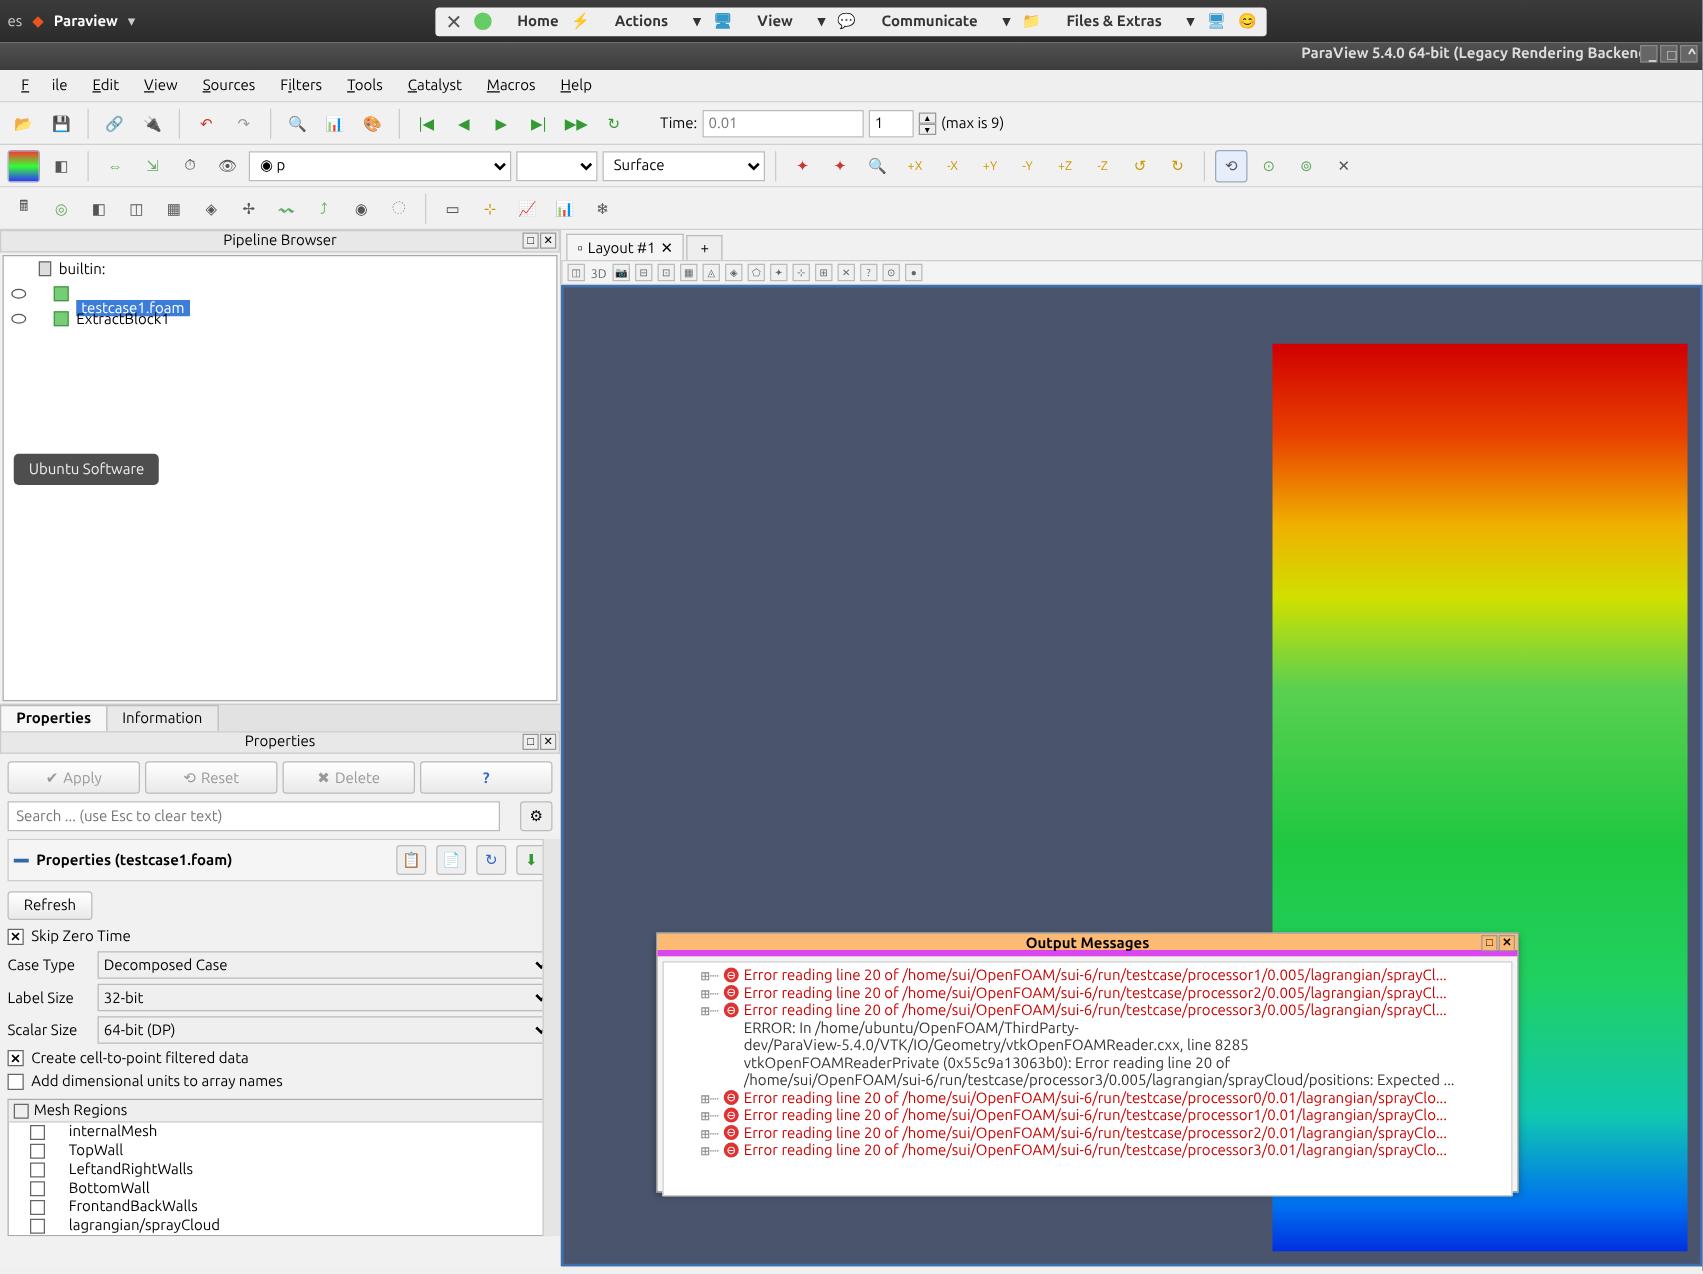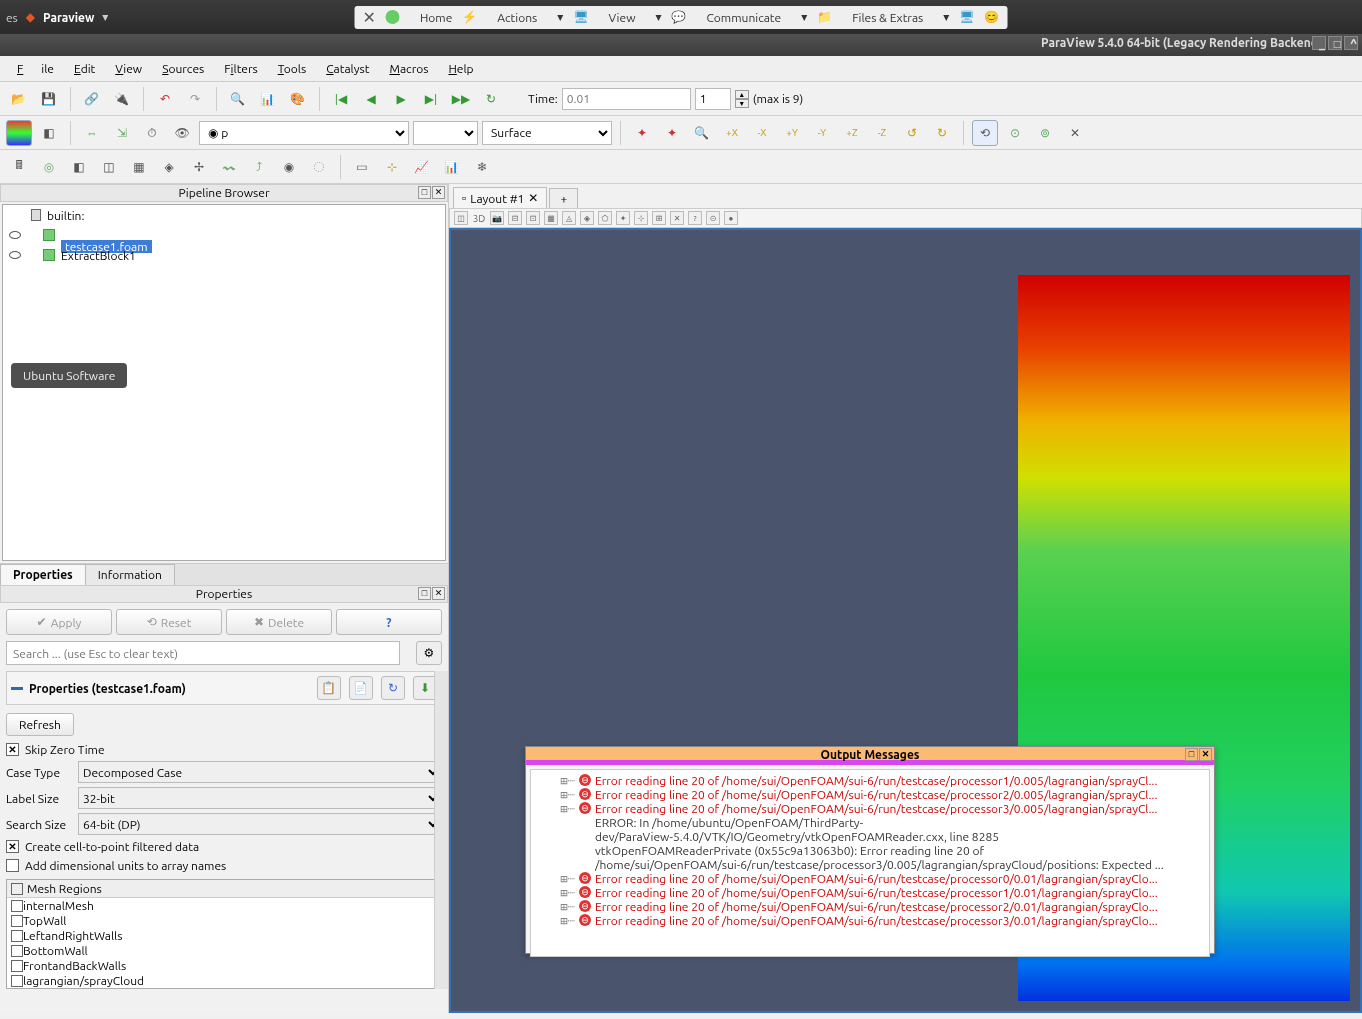--- a/index.html
+++ b/index.html
@@ -2,21 +2,21 @@
 <html><head>
 <meta charset="utf-8">
 <style>
 * { margin:0; padding:0; box-sizing:border-box; font-family:"Ubuntu","Segoe UI",sans-serif; font-size:12px; }
 body { background:#f0f0f0; overflow:hidden; width:1362px; height:1019px; position:relative; }
 
 .topbar { height:34px; background:linear-gradient(#3b3b3b,#2b2b2b); color:#ddd; display:flex; align-items:center; padding:0 6px; position:relative; }
 .topbar .tb-left { display:flex; align-items:center; gap:8px; }
 .topbar .tb-left .app-label { color:#fff; font-weight:bold; }
 .topbar .tb-center { position:absolute; left:50%; transform:translateX(-50%); display:flex; align-items:center; gap:10px; background:#efefef; color:#333; padding:2px 8px; border-radius:3px; }
-.topbar .tb-center span.lbl { display:inline-flex; align-items:center; gap:20px; }
+.topbar .tb-center span.lbl { display:inline-flex; align-items:center; gap:20px;font-weight:bold; }
 .topbar .tb-center .ico { width:14px;height:14px;display:inline-block;border-radius:50%; }
 .titlebar2 { height:22px; background:linear-gradient(#525252,#3c3c3c); color:#ddd; text-align:right; padding:2px 40px 0 0; font-size:12px; font-weight:bold; position:relative;}
 .titlebar2 .winbtns { position:absolute; right:4px; top:2px; display:flex; gap:2px;}
 .titlebar2 .winbtns span{ width:14px;height:14px;background:#666;border:1px solid #888;display:inline-block;}
 
 .menubar { height:26px; background:#efefef; border-bottom:1px solid #ccc; display:flex; align-items:center; padding:0 8px; gap:2px; }
 .menubar span { padding:3px 9px; cursor:default; }
 .menubar span u { text-decoration:underline; }
 
 .toolbar { min-height:34px; background:#f1f1f1; border-bottom:1px solid #d0d0d0; display:flex; align-items:center; padding:2px 6px; gap:4px; flex-wrap:wrap;}
@@ -66,21 +66,21 @@
 .mini{ width:24px;height:24px;border:1px solid #bbb;border-radius:3px;background:#eee;display:inline-flex;align-items:center;justify-content:center;margin-left:2px;}
 .refresh-btn{ padding:4px 12px;border:1px solid #bbb;border-radius:3px;background:linear-gradient(#fff,#e9e9e9);margin:4px 0;}
 .chk{ display:flex;align-items:center;gap:6px; padding:3px 0;}
 .chk .box{width:13px;height:13px;border:1px solid #666;background:#fff;display:inline-flex;align-items:center;justify-content:center;font-size:10px;font-weight:bold;}
 .chk .box.on::after{content:"✕";}
 .formrow{ display:flex; align-items:center; gap:6px; padding:2px 0;}
 .formrow label{ width:66px;}
 .formrow select{ flex:1; height:22px; border:1px solid #bbb;}
 .meshbox{ border:1px solid #aaa; background:#fff; margin-top:4px;}
 .meshbox .mhdr{ background:#eee;border-bottom:1px solid #ccc;padding:2px 4px;display:flex;align-items:center;gap:4px;}
-.meshbox .mrow{ padding:1px 4px; display:flex;align-items:center;gap:0;}
+.meshbox .mrow{ padding:1px 17px; display:flex;align-items:center;gap:19px;}
 
 .viewcol{ flex:1; display:flex; flex-direction:column; background:#f1f1f1;}
 .layout-tabs{ height:24px; display:flex; align-items:flex-end; padding-left:4px; gap:2px;}
 .layout-tabs .lt{ border:1px solid #bbb; border-bottom:none; padding:3px 8px; background:#f5f5f5; display:flex;align-items:center;gap:4px;}
 .layout-tabs .plus{ border:1px solid #bbb;border-bottom:none;padding:3px 10px;background:#eee;}
 .viewtb{ height:20px; background:#f4f4f4; border:1px solid #ccc; display:flex; align-items:center; gap:4px; padding:0 4px;}
 .viewtb span{ width:14px;height:14px;border:1px solid #bbb;background:#f0f0f0;font-size:8px;display:inline-flex;align-items:center;justify-content:center;color:#666;}
 .render{ flex:1; background:#4a546c; position:relative; border:2px solid #3a6fb0;}
 .grad{ position:absolute; right:10px; top:45px; width:332px; bottom:10px;
   background:linear-gradient(to bottom,#d00000 0%,#e84000 10%,#f0b000 20%,#d0e000 28%,#5ad050 38%,#20c840 55%,#20d060 70%,#10c8b0 85%,#0070f0 95%,#0030e0 100%);}
@@ -294,21 +294,21 @@
           </div>
         <div class="formrow">
             <label>Case Type</label>
             <select><option>Decomposed Case</option></select>
           </div>
         <div class="formrow">
             <label>Label Size</label>
             <select><option>32-bit</option></select>
           </div>
         <div class="formrow">
-            <label>Search Size</label>
+            <label>Scalar Size</label>
             <select><option>64-bit (DP)</option></select>
           </div>
         <div class="chk">
             <span class="box on"></span>
             <span>Create cell-to-point filtered data</span>
           </div>
         <div class="chk">
             <span class="box"></span>
             <span>Add dimensional units to array names</span>
           </div>

